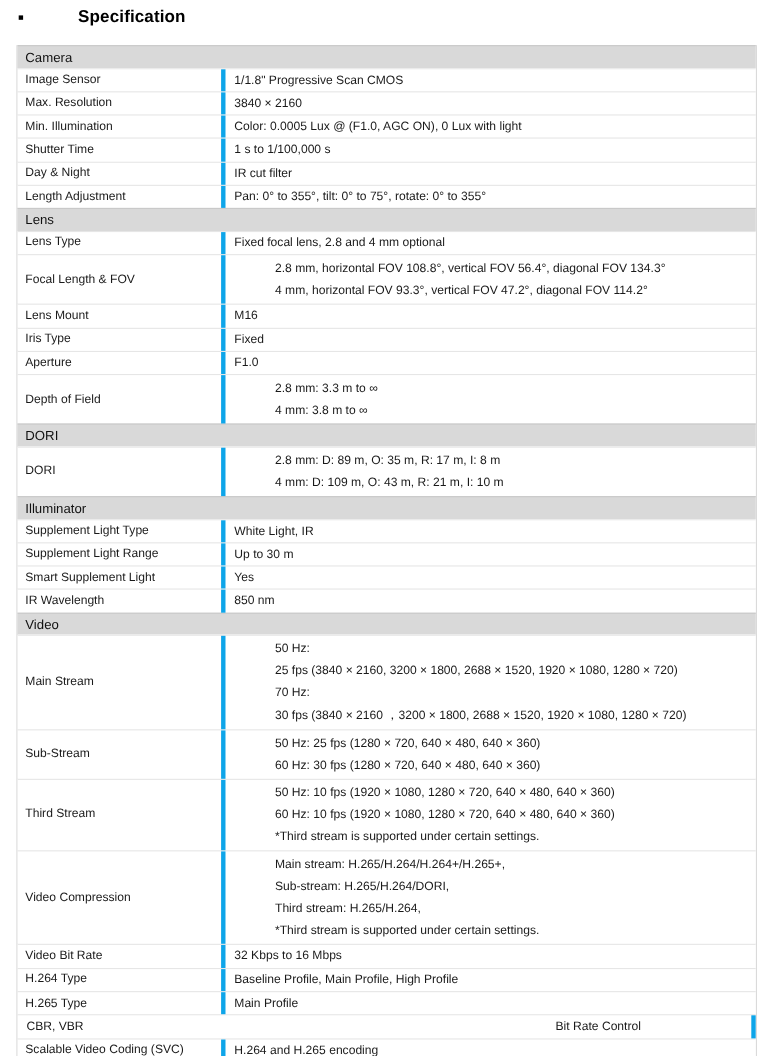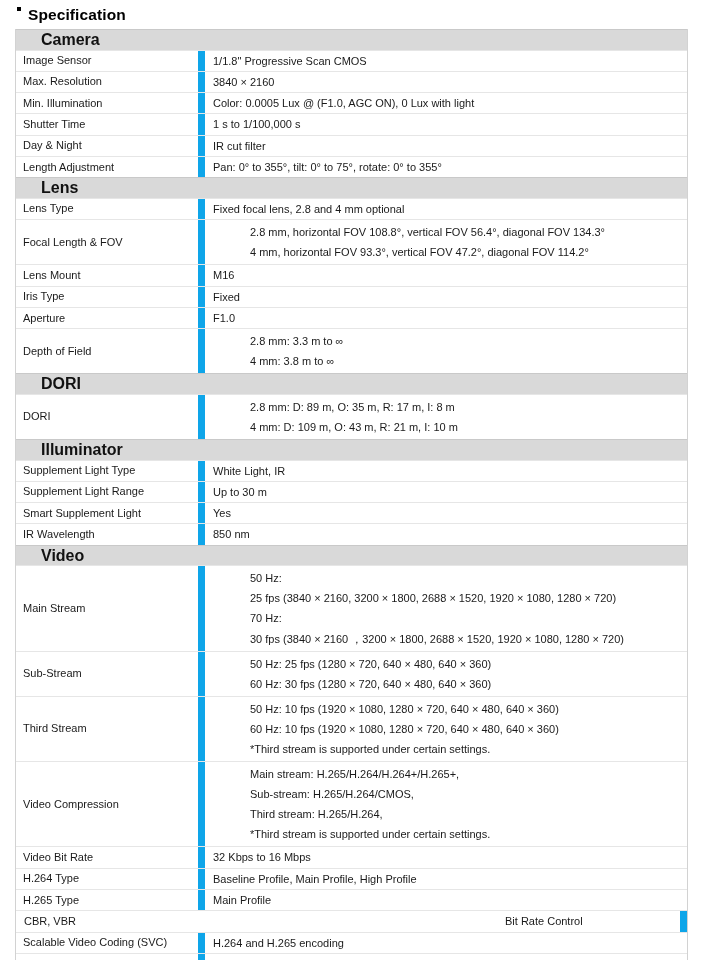--- a/index.html
+++ b/index.html
@@ -5,53 +5,53 @@
   * { box-sizing: border-box; margin: 0; padding: 0; }
   html, body {
     width: 703px; height: 960px;
     background: #ffffff;
     font-family: "Liberation Sans", sans-serif;
     color: #1a1a1a;
     overflow: hidden;
   }
   .page { padding: 4px 15px 0 15px; }
   .title-row {
-    display: flex; 
-    margin: 2px 0 4px 1px; height: 19px;
+    display: flex; align-items: center;
+    margin: 2px 0 16px 1px; height: 19px; gap: 43px;
   }
   .title-bullet {
     width: 4px; height: 4px; background: #000;
     margin: 1px 7px 0 1px; flex: 0 0 auto;
   }
   .page-title {
     font-size: 15.5px; font-weight: bold; color: #000;
     letter-spacing: 0.1px;
   }
   .spec-table {
     width: 673px;
     border: 1px solid #d2d2d2;
     border-top: none;
   }
   .section-header {
     background: #d9d9d9;
-    font-size: 16px; font-weight: bold; color: #111;
+    font-size: 12px; font-weight: normal; color: #111;
     height: 20.5px; line-height: 20.5px;
-    padding-left: 25px;
+    padding-left: 7px;
     border-top: 1px solid #c9c9c9;
   }
   .row {
     display: flex;
     border-top: 1px solid #e6e6e6;
     background: #fff;
   }
   .row:first-child, .section-header:first-child { border-top: 1px solid #c9c9c9; }
   .cell { font-size: 11px; }
   .label-cell {
     flex: 0 0 189px; width: 189px;
-    border-right: 7px solid #0ea5e9;
+    border-right: 4px solid #0ea5e9;
     padding-left: 7px;
     display: flex; align-items: center;
     line-height: 13px;
   }
   .value-cell {
     flex: 1 1 auto;
     padding-left: 8px;
     display: flex; flex-direction: column; justify-content: center;
   }
   .value-cell .line { line-height: 20.3px; white-space: nowrap; }
@@ -198,21 +198,21 @@
         <div class="cell value-cell multi">
           <div class="line">50 Hz: 10 fps (1920 × 1080, 1280 × 720, 640 × 480, 640 × 360)</div>
           <div class="line">60 Hz: 10 fps (1920 × 1080, 1280 × 720, 640 × 480, 640 × 360)</div>
           <div class="line">*Third stream is supported under certain settings.</div>
         </div>
       </div>
       <div class="row">
         <div class="cell label-cell">Video Compression</div>
         <div class="cell value-cell multi">
           <div class="line">Main stream: H.265/H.264/H.264+/H.265+,</div>
-          <div class="line">Sub-stream: H.265/H.264/CMOS,</div>
+          <div class="line">Sub-stream: H.265/H.264/DORI,</div>
           <div class="line">Third stream: H.265/H.264,</div>
           <div class="line">*Third stream is supported under certain settings.</div>
         </div>
       </div>
       <div class="row">
         <div class="cell label-cell">Video Bit Rate</div>
         <div class="cell value-cell">
           <div class="line">32 Kbps to 16 Mbps</div>
         </div>
       </div>

